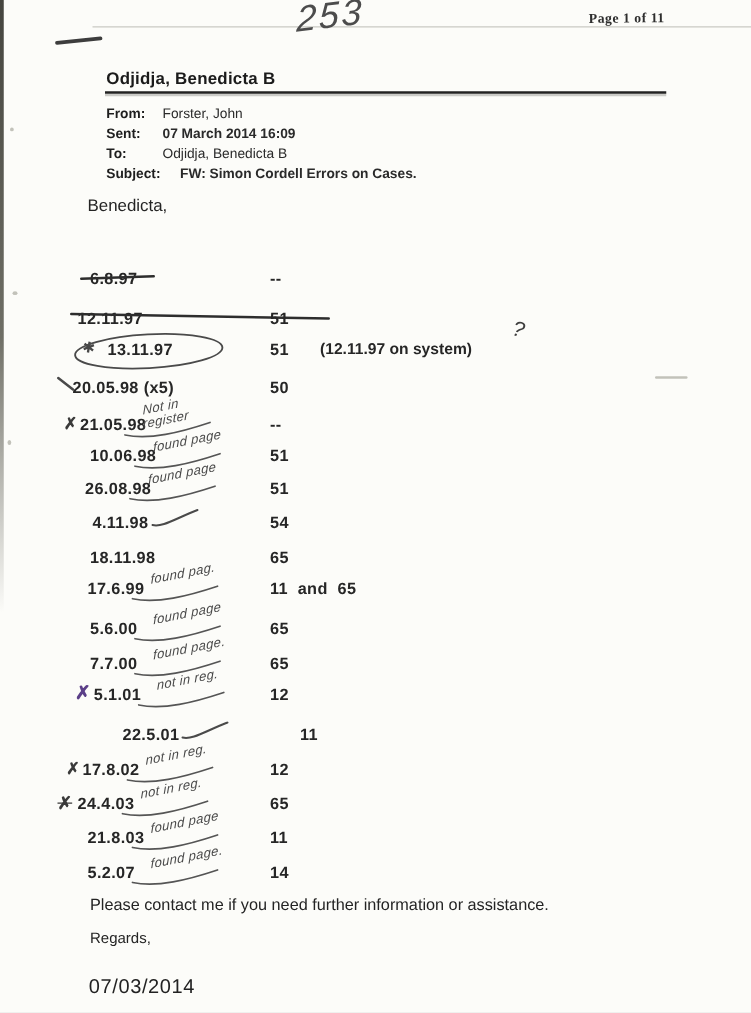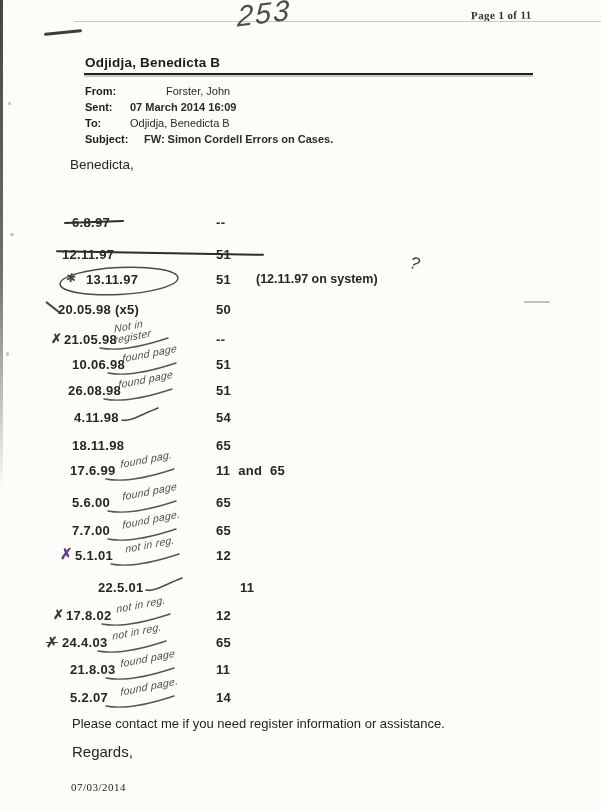--- a/index.html
+++ b/index.html
@@ -18,22 +18,22 @@
     transform:rotate(-7deg) skewX(-8deg);letter-spacing:2px}
   .hw-dash{position:absolute;top:31px;left:44px;width:38px;height:3px;background:#3d3d3d;border-radius:2px;transform:rotate(-6deg)}
   
   .email-title{position:absolute;top:55px;left:85px;font-size:13.5px;font-weight:700;color:#1b1b1b;letter-spacing:.2px}
   .title-rule{position:absolute;top:73px;left:84px;width:449px;height:2px;background:#222;box-shadow:0 2px 0 rgba(130,130,125,.4)}
   .field-label{position:absolute;font-size:11px;font-weight:700;color:#1e1e1e;white-space:nowrap}
   .field-value{position:absolute;font-size:11px;color:#2a2a2a;white-space:nowrap}
   .greeting{position:absolute;top:157px;left:70px;font-size:13.5px}
   .intro{position:absolute;top:185px;left:70px;font-size:13px;letter-spacing:.1px}
   .closing{position:absolute;top:716px;left:72px;font-size:13px}
-  .signoff{position:absolute;top:743px;left:72px;font-size:15px}
-  .footer-date{position:absolute;top:781px;left:71px;font-size:11px;color:#222;font-family:Liberation Serif, serif;letter-spacing:.5px}
+  .signoff{position:absolute;top:743px;left:72px;font-size:12px}
+  .footer-date{position:absolute;top:781px;left:71px;font-size:16px;color:#222;font-family:Liberation Sans, sans-serif;letter-spacing:.5px}
   
   .court-row{position:absolute;left:0;width:100%;height:22px}
   .court-row .date{position:absolute;top:0;font-size:13px;font-weight:700;color:#262626;letter-spacing:.3px;white-space:nowrap}
   .court-row .value{position:absolute;top:0;left:216px;font-size:13px;font-weight:700;color:#262626;letter-spacing:.3px;white-space:pre}
   .court-row .note{position:absolute;top:0;left:256px;font-size:12.5px;font-weight:700;color:#262626;white-space:nowrap}
   .hw-note{position:absolute;font-size:10.5px;font-style:italic;color:#4a4a4a;white-space:pre-line;line-height:11px;
     transform:rotate(-11deg) skewX(-10deg);letter-spacing:.3px}
   .mark-x{position:absolute;top:-1px;font-size:13px;font-weight:700;color:#3a3a3a}
   .mark-x.purple{color:#5b3f88;font-size:15px;top:-3px}
   .mark-x.heavy{font-size:14px;text-decoration:line-through}
@@ -61,21 +61,21 @@
   <div class="hairline"></div>
 
   <div class="hw-253">253</div>
   <div class="hw-dash"></div>
 
   <div class="email-title">Odjidja, Benedicta B</div>
   <div class="title-rule"></div>
 
   <div id="fields">
       <span class="field-label" style="left: 85px; top: 85px;">From:</span>
-      <span class="field-value" style="left: 130px; top: 85px; margin-left: 36px;">Forster, John</span>
+      <span class="field-value" style="left: 130px; top: 85px;">Forster, John</span>
       <span class="field-label" style="left: 85px; top: 101px;">Sent:</span>
       <span class="field-value" style="left: 130px; top: 101px; font-weight: bold;">07 March 2014 16:09</span>
       <span class="field-label" style="left: 85px; top: 117px;">To:</span>
       <span class="field-value" style="left: 130px; top: 117px;">Odjidja, Benedicta B</span>
       <span class="field-label" style="left: 85px; top: 133px;">Subject:</span>
       <span class="field-value" style="left: 144px; top: 133px; font-weight: bold;">FW: Simon Cordell Errors on Cases.</span>
     </div>
 
   <div class="greeting">Benedicta,</div>
 
@@ -211,16 +211,16 @@
       <div class="court-row" style="top: 690px;">
         <span class="date" style="left:70px">5.2.07</span>
         <svg class="swoosh" style="left:104px;top:3px" width="72" height="16" viewBox="0 0 72 16">
           <path d="M2 13 C 22 17, 46 11, 70 3" stroke="#555" stroke-width="1.4" fill="none" stroke-linecap="round"></path>
         </svg>
         <span class="hw-note" style="left:120px;top:-9px">found page.</span>
         <span class="value">14</span>
       </div>
     </div>
 
-  <div class="closing">Please contact me if you need register information or assistance.</div>
+  <div class="closing">Please contact me if you need further information or assistance.</div>
   <div class="signoff">Regards,</div>
   <div class="footer-date">07/03/2014</div>
 </div>
 
 </body></html>

